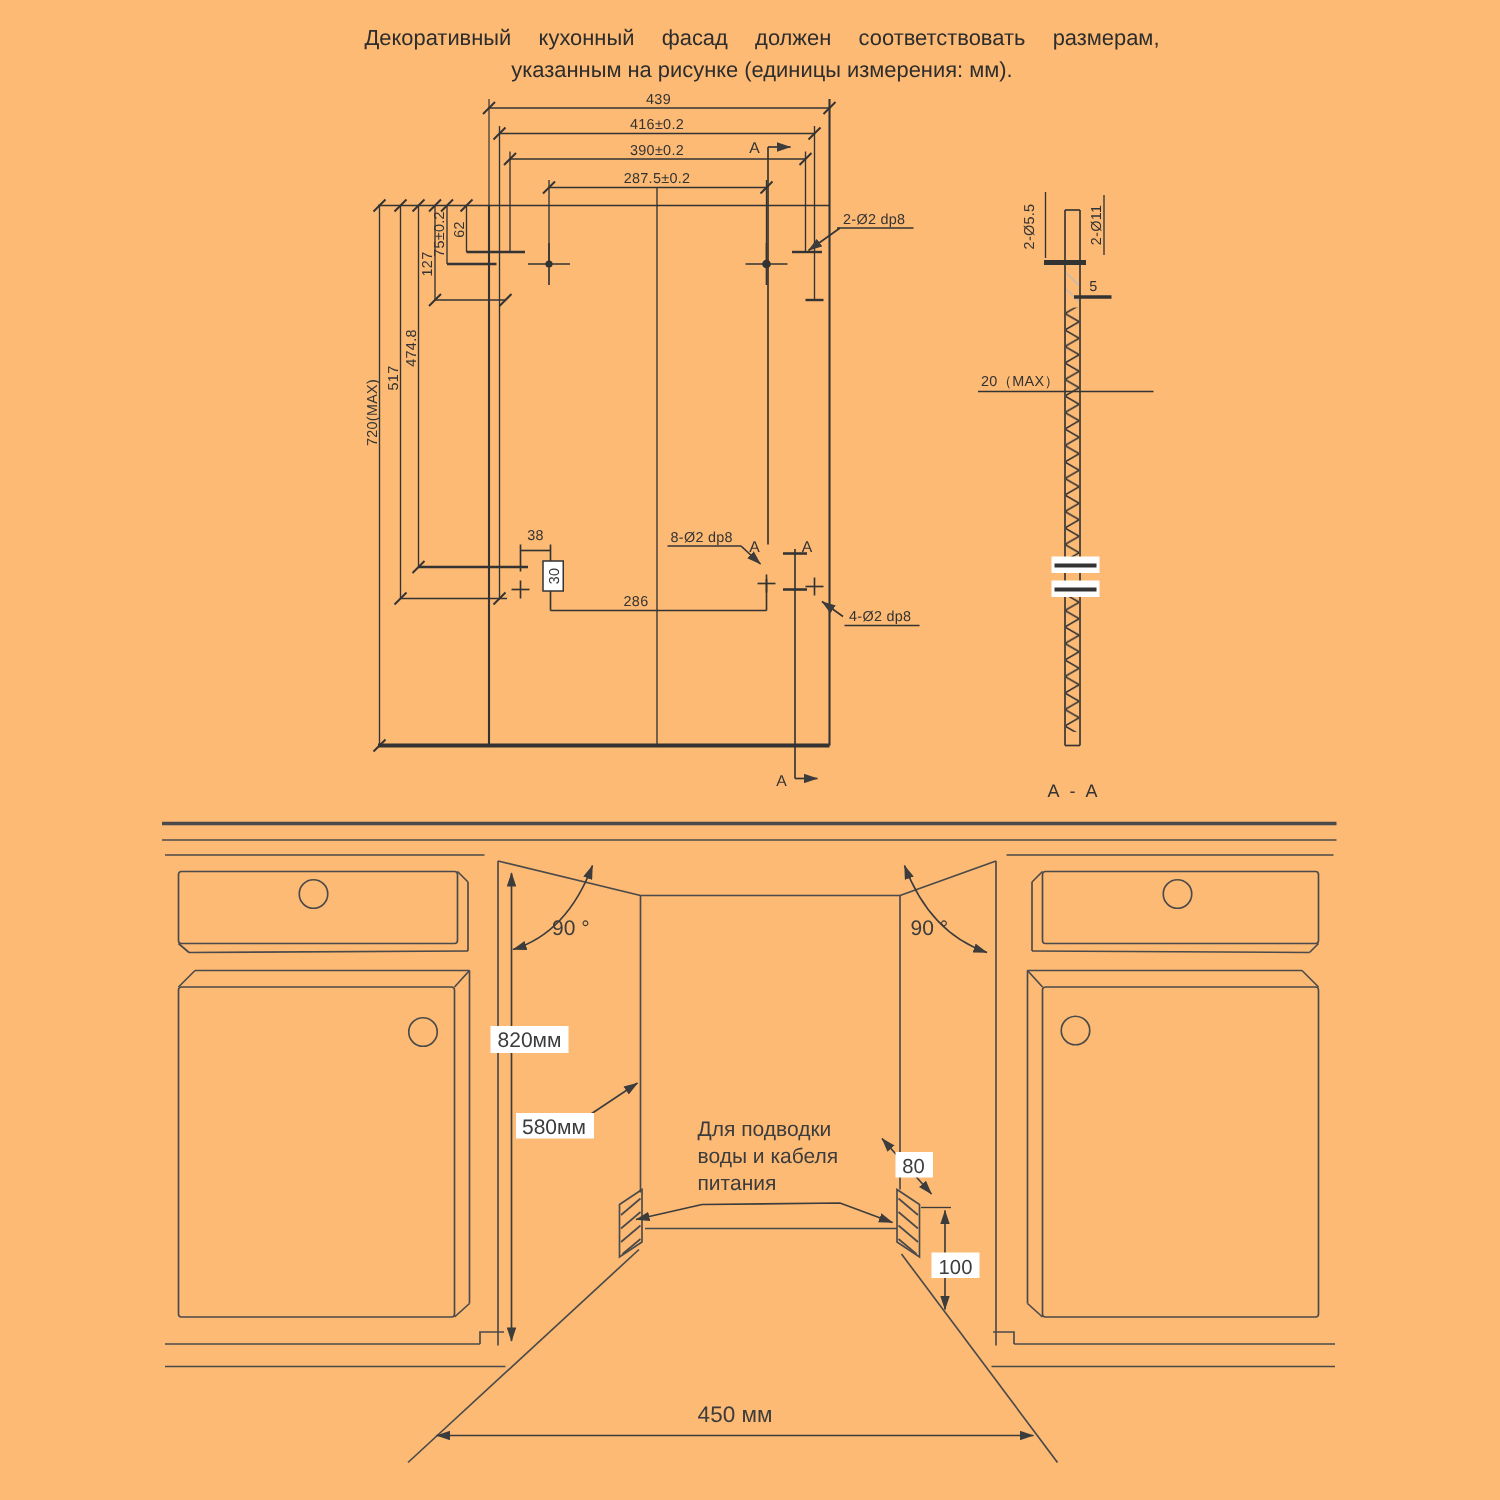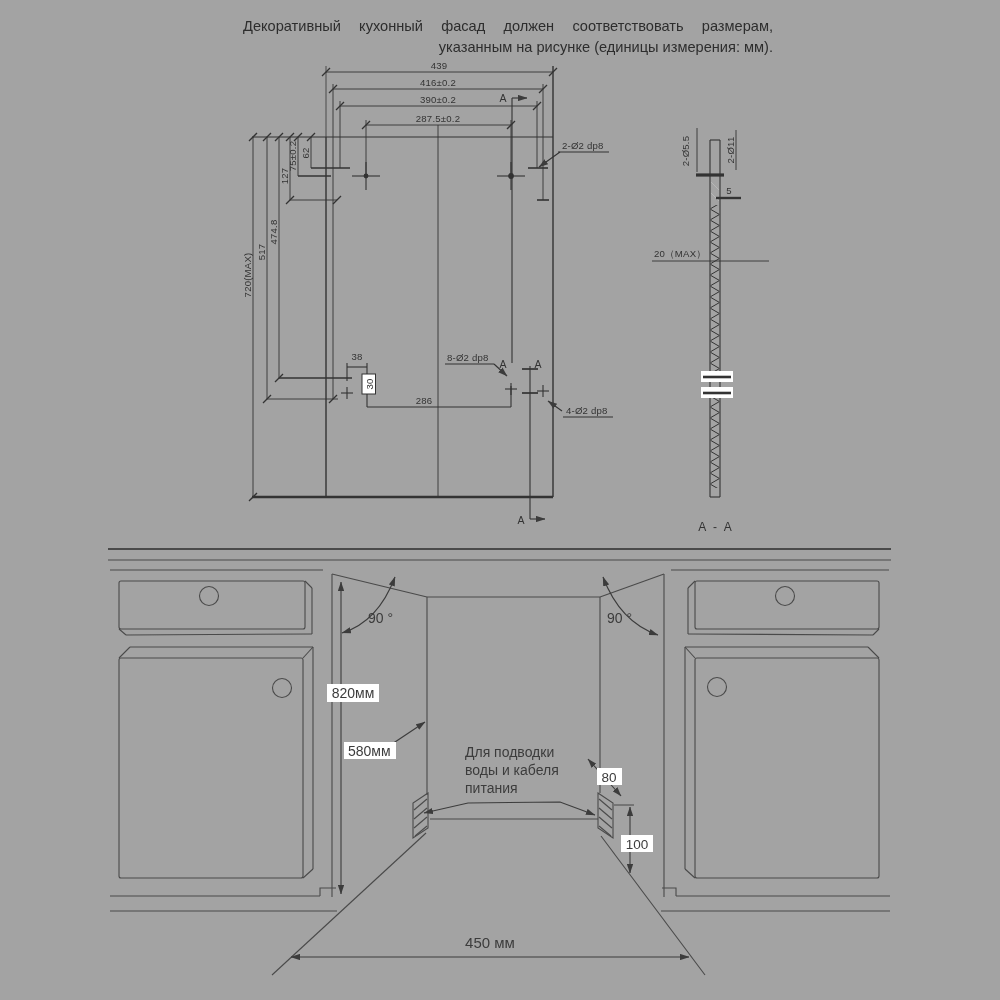--- a/index.html
+++ b/index.html
@@ -1,21 +1,21 @@
 <!DOCTYPE html>
 <html><head>
 <meta charset="utf-8">
 <style>
   html,body{margin:0;padding:0;background:#ffffff;}
-  .page{position:relative;width:1000px;height:1000px;background:#a3a3a3;overflow:hidden;
+  .page{position:relative;width:1000px;height:1000px;background:#fdba74;overflow:hidden;
         font-family:"Liberation Sans", sans-serif;}
   .header{position:absolute;left:243px;top:16px;width:530px;color:#2d2d2d;
           font-size:14.6px;line-height:21px;font-weight:400;}
   .header .l1{text-align:justify;text-align-last:justify;}
-  .header .l2{text-align:right;}
+  .header .l2{text-align:center;}
   svg{position:absolute;left:0;top:0;}
   text{font-family:"Liberation Sans", sans-serif;fill:#333;}
   .cad{font-size:9.6px;letter-spacing:.2px;}
   .cadA{font-size:10.5px;}
   .secT{font-size:12px;letter-spacing:2px;}
   .bl{font-size:14px;fill:#3c3c3c;}
   .bl2{font-size:13.5px;fill:#3c3c3c;}
   .big{font-size:15px;fill:#3c3c3c;}
 </style>
 </head>

